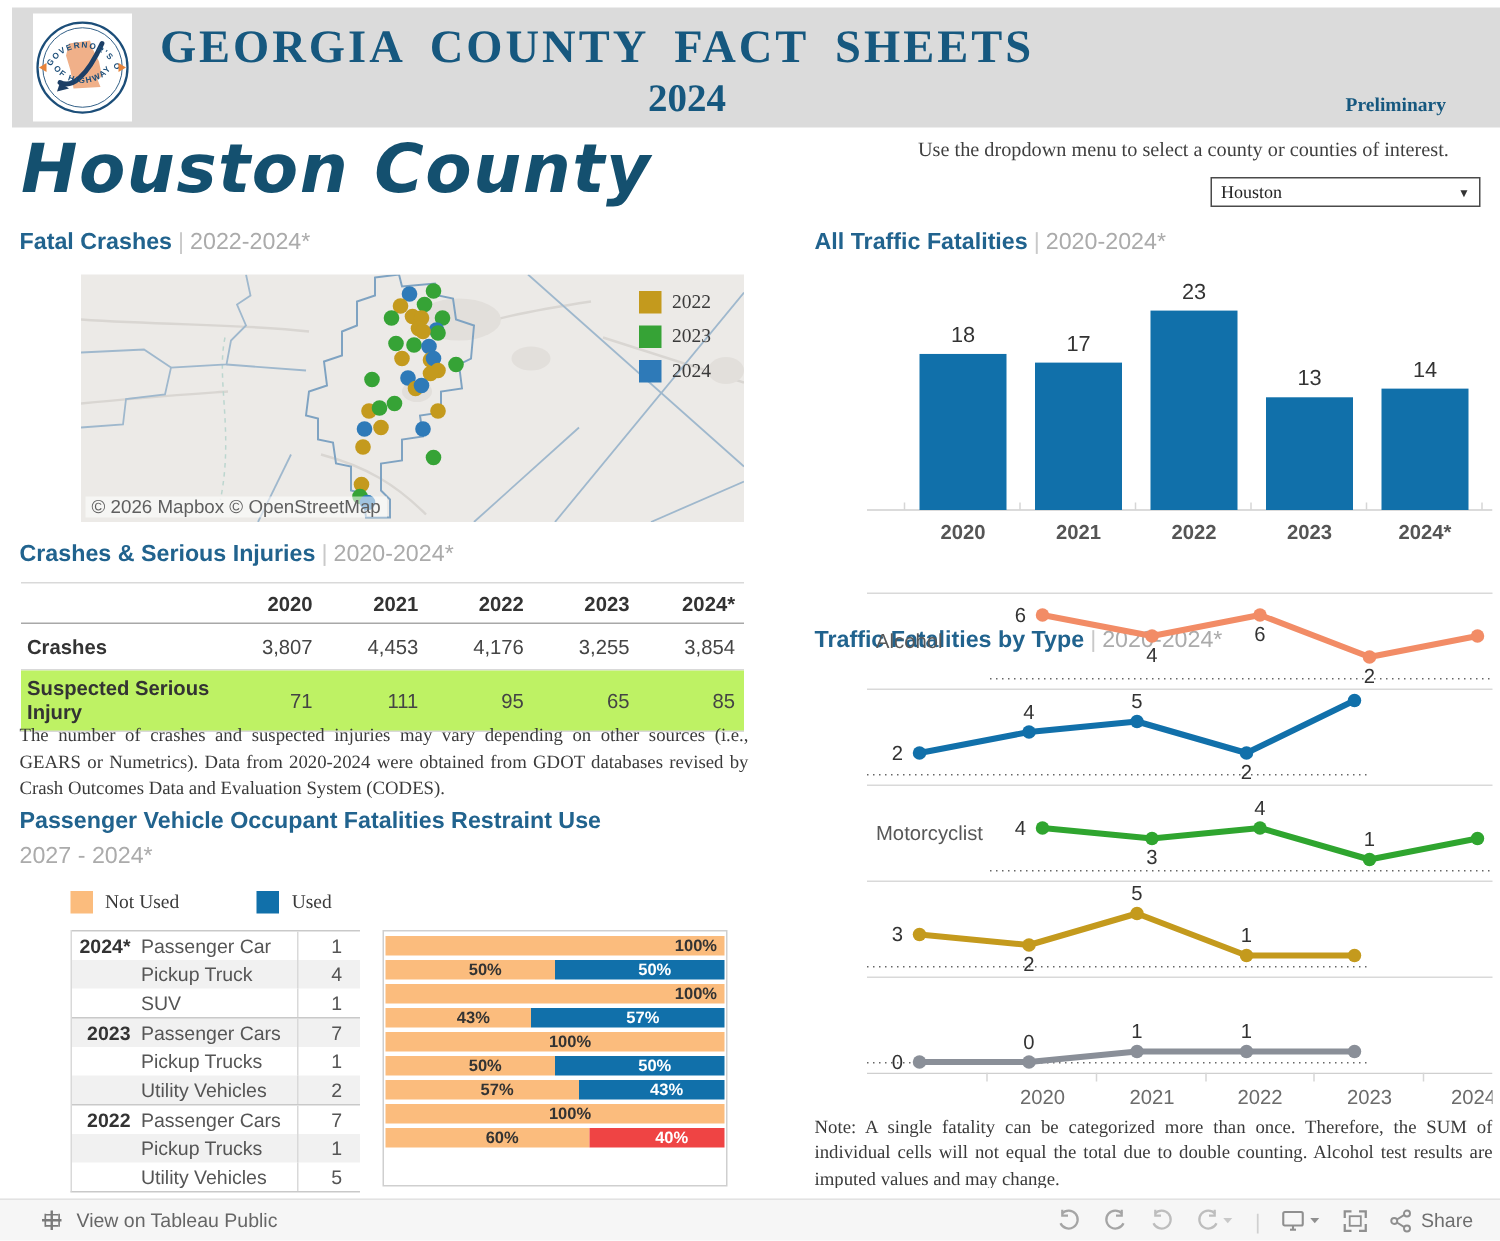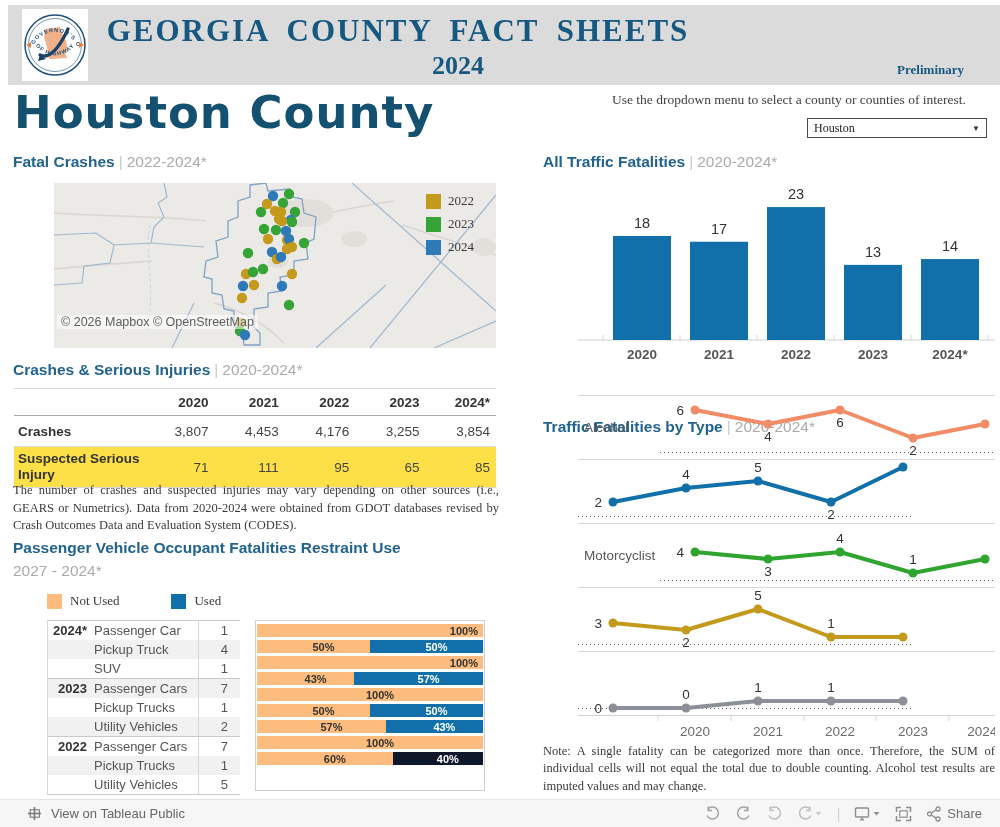--- a/index.html
+++ b/index.html
@@ -13,53 +13,53 @@
   .hdr-title{position:absolute;left:0;top:8px;width:780px;text-align:center;
              font-family:"Liberation Serif",serif;font-weight:bold;font-size:31px;
              color:#16587f;letter-spacing:2px;word-spacing:8px;}
   .hdr-year{position:absolute;left:300px;top:46px;width:300px;text-align:center;
             font-family:"Liberation Serif",serif;font-weight:bold;font-size:26px;color:#16587f;}
   .hdr-prelim{position:absolute;right:36px;top:57px;font-family:"Liberation Serif",serif;
               font-weight:bold;font-size:13px;color:#16587f;}
 
   
   .county-title{position:absolute;left:14px;top:86px;font-family:"DejaVu Sans",sans-serif;
-                font-weight:bold;font-size:45px;color:#14506f;letter-spacing:1px;}
+                font-weight:bold;font-size:45px;color:#14506f;letter-spacing:1px;font-style:italic;}
   .instruction{position:absolute;left:612px;top:92px;width:362px;
                font-family:"Liberation Serif",serif;font-size:13.5px;color:#3f3f3f;}
   .dropdown{position:absolute;left:807px;top:118px;width:180px;height:20px;background:#fff;
             border:1px solid #4a4a4a;box-sizing:border-box;display:flex;align-items:center;
             font-family:"Liberation Serif",serif;font-size:12px;color:#222;padding:0 6px;cursor:pointer;}
   .dropdown .caret{margin-left:auto;font-size:8px;color:#333;}
 
   
   .sec-title{position:absolute;font-size:15.5px;font-weight:bold;color:#21638e;}
   .sec-title .pipe{color:#c9c9c9;font-weight:normal;padding:0 4px;}
   .sec-title .sub{color:#ababab;font-weight:normal;}
   .sec-sub2{position:absolute;font-size:15.5px;color:#ababab;}
 
   
   .map{position:absolute;left:54px;top:183px;width:442px;height:165px;background:#eceae7;overflow:hidden;}
-  .map-attrib{position:absolute;left:3px;bottom:19px;background:rgba(255,255,255,0.55);
+  .map-attrib{position:absolute;left:3px;bottom:3px;background:rgba(255,255,255,0.55);
               font-size:12.5px;color:#5f5f5f;padding:0 4px;}
   .map-legend{position:absolute;right:22px;top:10px;}
   .map-legend .row{display:flex;align-items:center;margin-bottom:7px;}
   .map-legend .sq{width:15px;height:15px;margin-right:7px;}
   .map-legend .lbl{font-family:"Liberation Serif",serif;font-size:13px;color:#3a3a3a;}
 
   
   .crash-table{position:absolute;left:14px;top:388px;width:482px;font-size:13.5px;color:#444;}
   .ct-row{display:flex;align-items:center;}
   .ct-row .lab{width:130px;font-weight:bold;color:#333;padding-left:4px;box-sizing:border-box;}
   .ct-row .val{flex:1;text-align:right;padding-right:6px;box-sizing:border-box;}
   .ct-head{height:26px;border-top:1px solid #d9d9d9;border-bottom:1px solid #a8a8a8;
            font-weight:bold;color:#333;}
   .ct-head .val{font-weight:bold;}
   .ct-r1{height:30px;border-bottom:1px solid #d9d9d9;}
-  .ct-r2{min-height:40px;background:#fde047;border-bottom:1px solid #d9d9d9;}
+  .ct-r2{min-height:40px;background:#bef264;border-bottom:1px solid #d9d9d9;}
   .footnote{position:absolute;left:13px;top:482px;width:486px;font-family:"Liberation Serif",serif;
             font-size:12.5px;color:#3a3a3a;line-height:1.4;text-align:justify;}
 
   
   .res-legend{position:absolute;left:47px;top:593px;display:flex;align-items:center;}
   .res-legend .sq{width:15px;height:15px;margin-right:8px;}
   .res-legend .lbl{font-family:"Liberation Serif",serif;font-size:13px;color:#3a3a3a;margin-right:52px;}
   .res-table{position:absolute;left:47px;top:620px;width:193px;border-left:1px solid #d9d9d9;
              border-bottom:1px solid #c9c9c9;box-sizing:border-box;}
   .res-row{display:flex;height:19px;align-items:center;font-size:13px;}
@@ -337,21 +337,21 @@
     </div>
     <div class="res-bar">
       <div class="res-seg nu" style="width: 57%; background: rgb(251, 188, 125);">57%</div>
       <div class="res-seg u" style="width: 43%; background: rgb(17, 112, 170);">43%</div>
     </div>
     <div class="res-bar">
       <div class="res-seg nu" style="width: 100%; background: rgb(251, 188, 125);">100%</div>
     </div>
     <div class="res-bar">
       <div class="res-seg nu" style="width: 60%; background: rgb(251, 188, 125);">60%</div>
-      <div class="res-seg u" style="width: 40%; background: #0f172a;">40%</div>
+      <div class="res-seg u" style="width: 40%; background: #ef4444;">40%</div>
     </div>
   </div>
 
 <div class="sec-title" style="left:543px;top:153px;">
   <span>All Traffic Fatalities</span><span class="pipe">|</span><span class="sub">2020-2024*</span>
 </div>
 
 <div class="bar-chart">
   <svg id="bar-svg" width="417" height="192" viewBox="0 0 417 192">
       <line x1="0" y1="157" x2="417" y2="157" stroke="#cfcfcf" stroke-width="1"></line>

